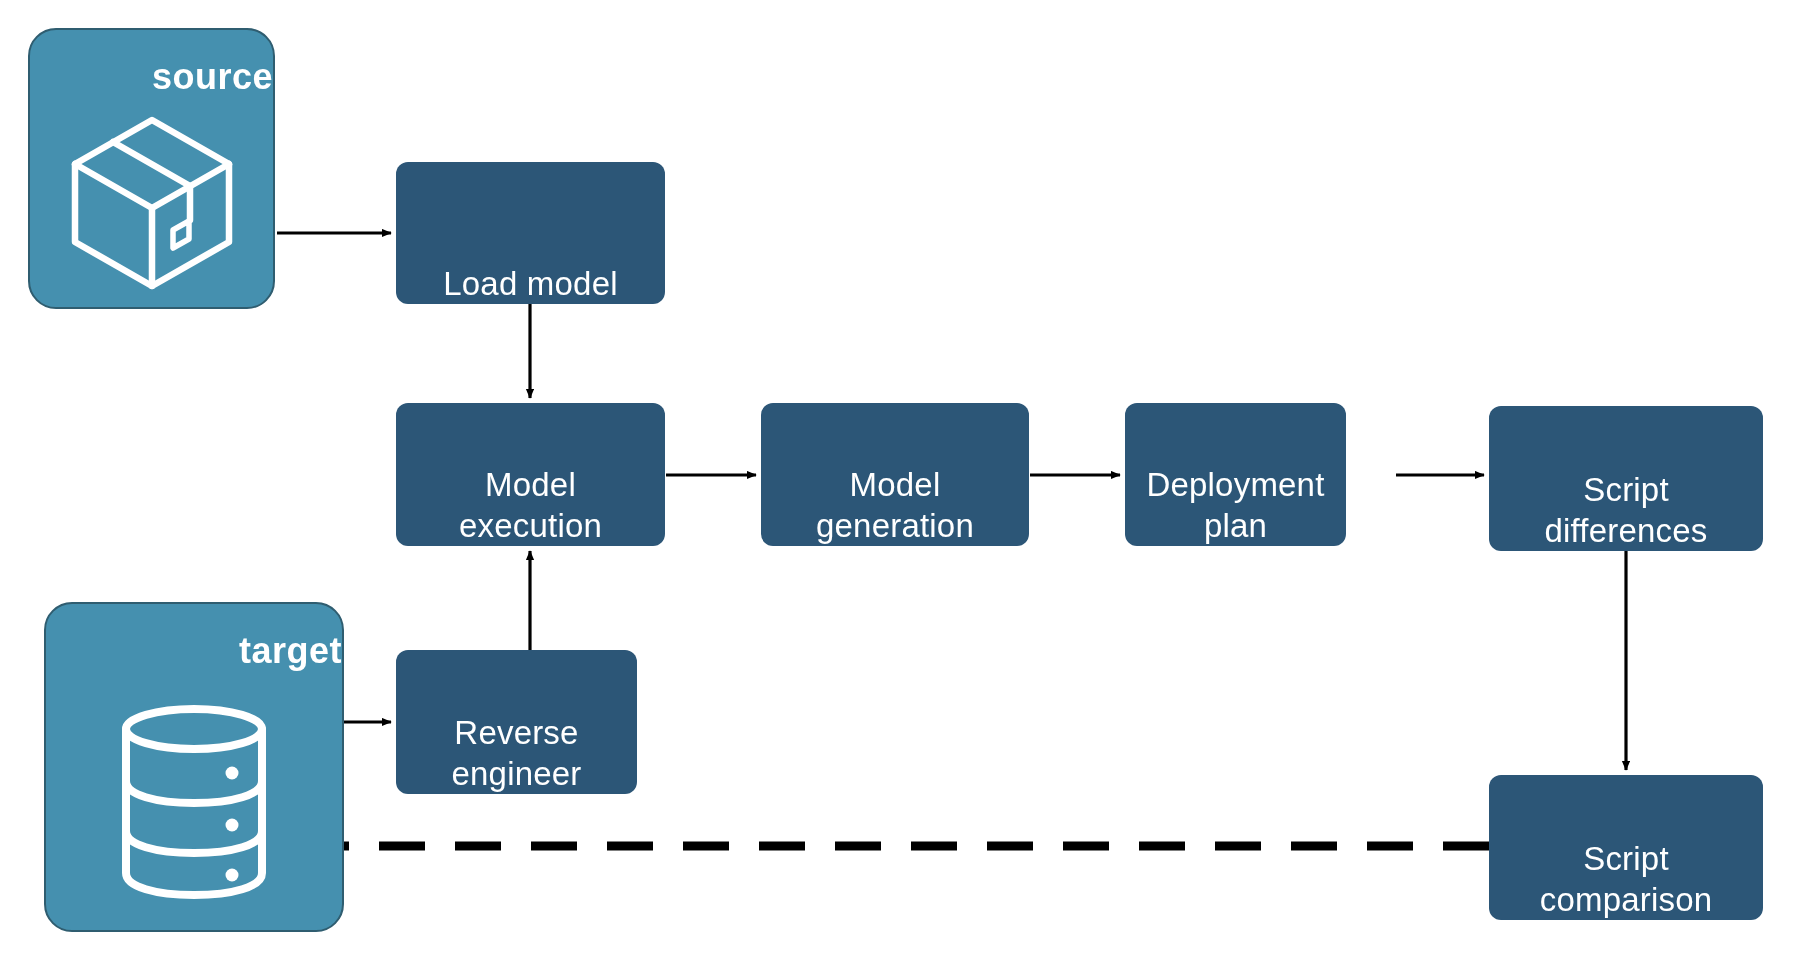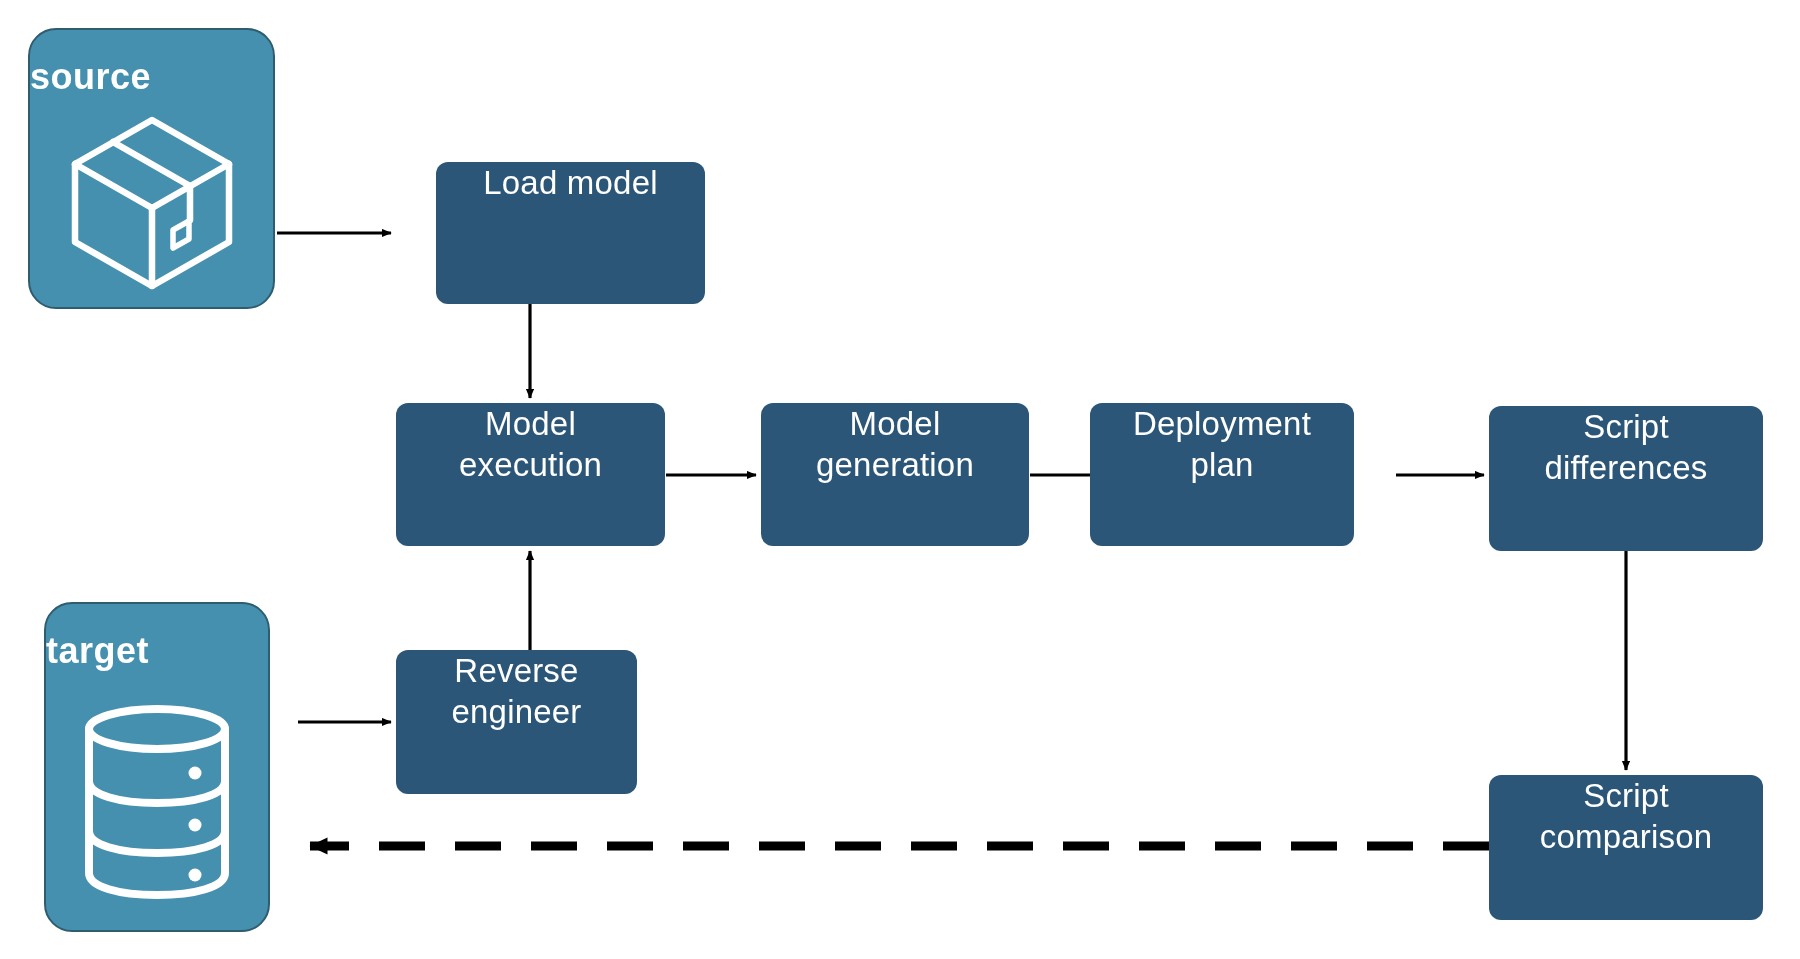--- a/index.html
+++ b/index.html
@@ -13,21 +13,21 @@
   #canvas {
     position: relative;
     width: 1800px;
     height: 959px;
     background: #ffffff;
     overflow: hidden;
   }
   .node {
     position: absolute;
     display: flex;
-    align-items: flex-start;
+    align-items: flex-end;
     justify-content: center;
     text-align: center;
     box-sizing: border-box;
     color: #ffffff;
   }
   .node.process {
     background: #2c5677;
     border-radius: 12px;
     font-size: 33px;
     line-height: 1.25;
@@ -110,59 +110,59 @@
         <path d="M86 94 L86 172"></path>
 
         <path d="M47 28 L124 72"></path>
         <path d="M124 72 L124 106"></path>
 
         <path d="M107 116 L123 107 L123 125 L107 134 Z" stroke-width="5.5"></path>
       </svg>
     </div>
   </div>
 
-  <div class="node endpoint" style="left:44px; top:602px; width:226px; height:330px;">
+  <div class="node endpoint" style="left:44px; top:602px; width:300px; height:330px;">
     <div class="endpoint-label">target</div>
     <div class="endpoint-icon">
       <svg width="152" height="196" viewBox="0 0 152 196" fill="none" stroke="#ffffff" stroke-width="8" stroke-linecap="round">
 
         <path d="M8 26 L8 170 C8 184 38 192 76 192 C114 192 144 184 144 170 L144 26"></path>
 
         <ellipse cx="76" cy="26" rx="68" ry="20"></ellipse>
 
         <path d="M8 78 C8 92 38 100 76 100 C114 100 144 92 144 78"></path>
 
         <path d="M8 128 C8 142 38 150 76 150 C114 150 144 142 144 128"></path>
 
         <circle cx="114" cy="70" r="6.5" fill="#ffffff" stroke="none"></circle>
         <circle cx="114" cy="122" r="6.5" fill="#ffffff" stroke="none"></circle>
         <circle cx="114" cy="172" r="6.5" fill="#ffffff" stroke="none"></circle>
       </svg>
     </div>
   </div>
 
-  <div class="node process" style="left:396px; top:162px; width:269px; height:142px;margin-left:40px;">
+  <div class="node process" style="left:396px; top:162px; width:269px; height:142px;">
     <span>Load model</span>
   </div>
 
   <div class="node process" style="left:396px; top:403px; width:269px; height:143px;">
     <span>
       <span>Model</span><br>
       <span>execution</span>
     </span>
   </div>
 
   <div class="node process" style="left:761px; top:403px; width:268px; height:143px;">
     <span>
       <span>Model</span><br>
       <span>generation</span>
     </span>
   </div>
 
-  <div class="node process" style="left:1090px; top:403px; width:264px; height:143px;">
+  <div class="node process" style="left:1125px; top:403px; width:221px; height:143px;">
     <span>
       <span>Deployment</span><br>
       <span>plan</span>
     </span>
   </div>
 
   <div class="node process" style="left:1489px; top:406px; width:274px; height:145px;">
     <span>
       <span>Script</span><br>
       <span>differences</span>

